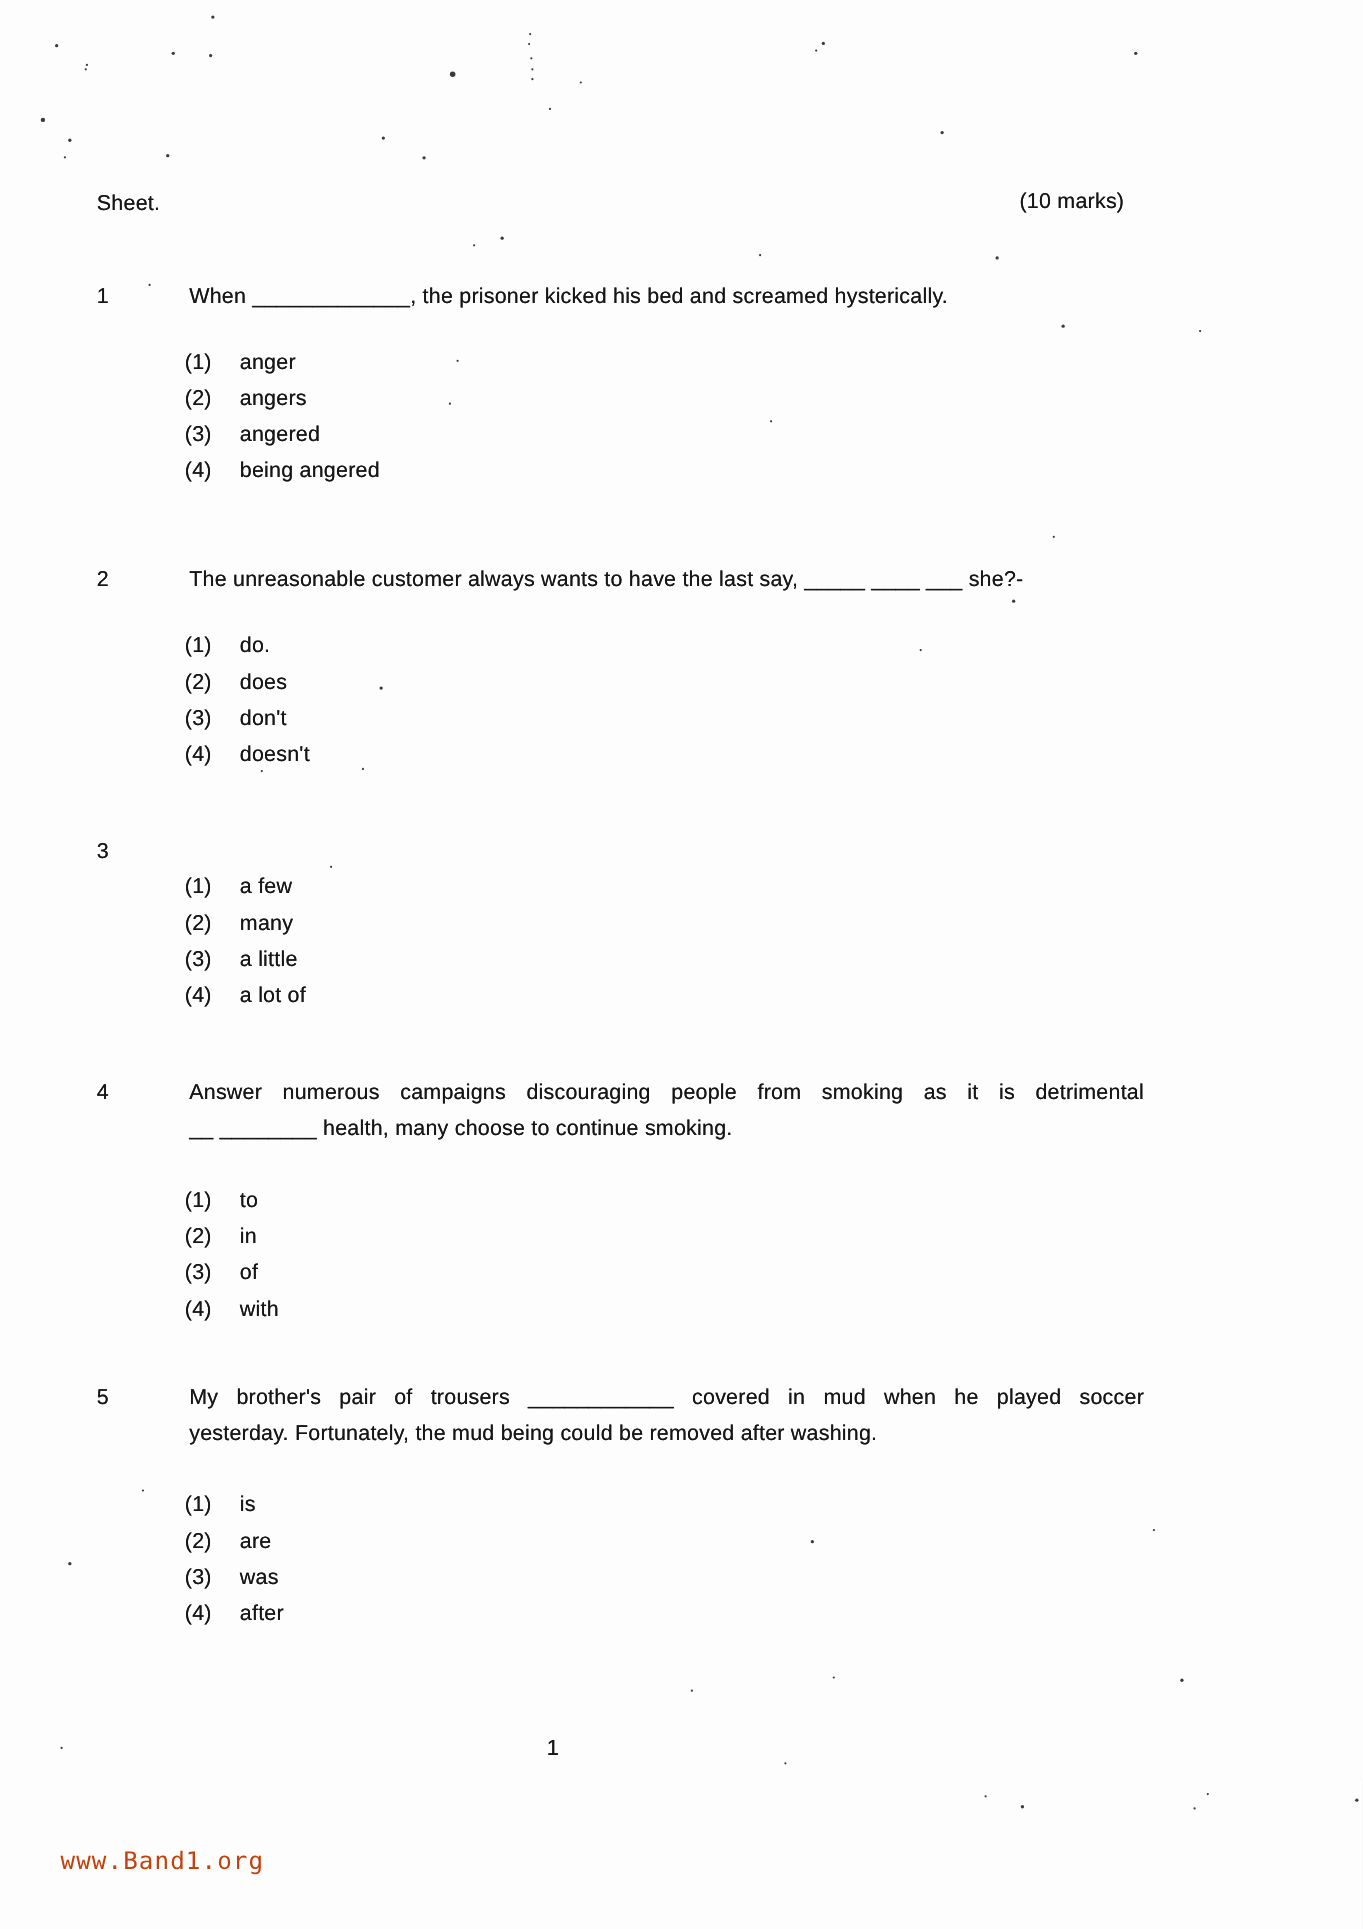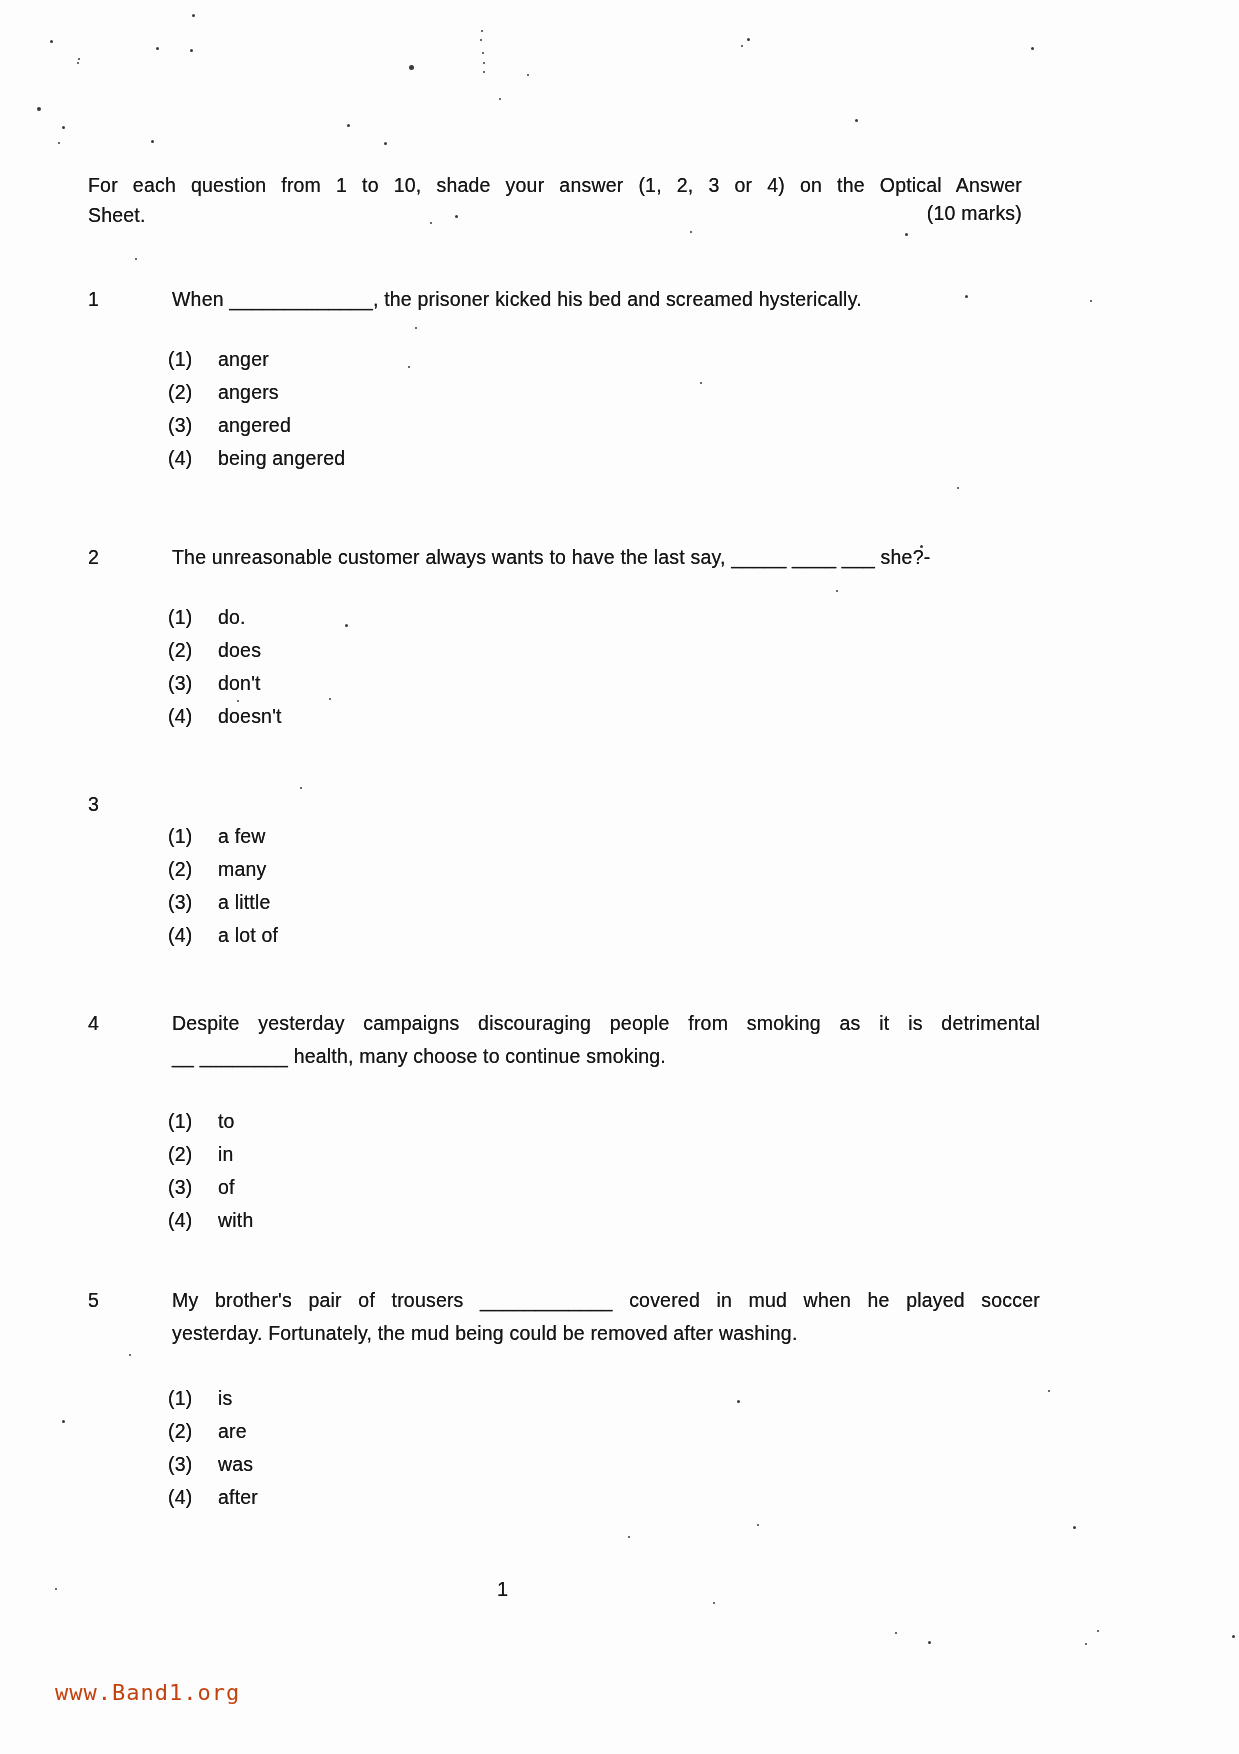--- a/index.html
+++ b/index.html
@@ -125,21 +125,20 @@
       <span class="speck" style="left: 895px; top: 1632px; height: 2px; width: 2px;"></span>
       <span class="speck" style="left: 1097px; top: 1630px; height: 2px; width: 2px;"></span>
       <span class="speck" style="left: 1085px; top: 1643px; height: 2px; width: 2px;"></span>
       <span class="speck" style="left: 1232px; top: 1635px; height: 3px; width: 3px;"></span>
     </div>
 
   <div class="content">
 
     <div class="header">
       <div id="header-lines">
-          <div class="line fill">For each question from 1 to 10, shade your answer (1, 2, 3 or 4) on the Optical Answer</div>
           <div class="line">Sheet.</div>
         </div>
       <span class="marks">(10 marks)</span>
     </div>
 
     <div id="questions">
   <div class="question">
     <span class="q-num">1</span>
     <div class="q-text">
             <div class="line">When _____________, the prisoner kicked his bed and screamed hysterically.</div>
@@ -216,21 +215,21 @@
   <div class="option">
     <span class="opt-label">(4)</span>
     <span class="opt-text">a lot of</span>
   </div>
 </div>
   </div>
 
   <div class="question">
     <span class="q-num">4</span>
     <div class="q-text">
-            <div class="line fill">Despite yesterday campaigns discouraging people from smoking as it is detrimental</div>
+            <div class="line fill">Answer numerous campaigns discouraging people from smoking as it is detrimental</div>
             <div class="line">__ ________ health, many choose to continue smoking.</div>
           </div>
     <div class="options">
   <div class="option">
     <span class="opt-label">(1)</span>
     <span class="opt-text">to</span>
   </div>
 
   <div class="option">
     <span class="opt-label">(2)</span>

